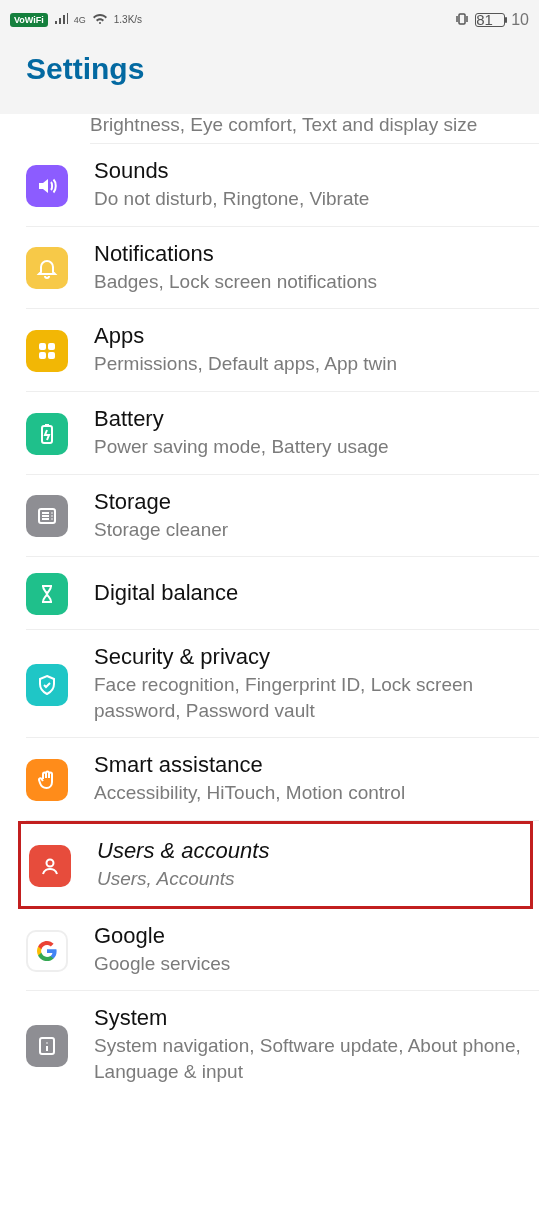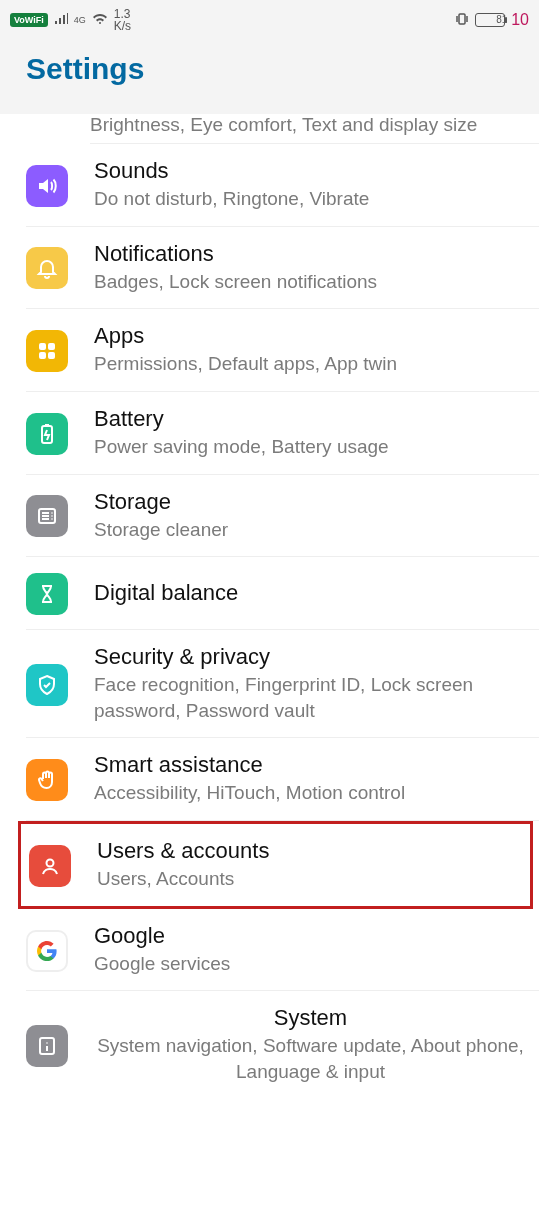--- a/index.html
+++ b/index.html
@@ -4,35 +4,35 @@
 <style>
   * { box-sizing: border-box; }
   html, body { margin: 0; padding: 0; font-family: -apple-system, "Helvetica Neue", Arial, sans-serif; }
   body { width: 539px; height: 1227px; background: #fff; overflow: hidden; position: relative; }
 
   .header { background: #f4f4f4; }
   .status-bar { height: 36px; display: flex; align-items: center; padding: 4px 10px 0 10px; gap: 6px; font-size: 12px; color: #444; }
   .status-left { display: flex; align-items: center; gap: 6px; flex: 1; }
   .status-right { display: flex; align-items: center; gap: 6px; }
   .vowifi-badge { background: #15803d; color: #fff; font-size: 9px; font-weight: 700; padding: 2px 4px; border-radius: 3px; }
-  .net-speed { display: flex; flex-direction: column; line-height: 1; font-size: 12px; color: #555; }
-  .battery-box { border: 1.5px solid #555; border-radius: 3px; width: 30px; height: 14px; position: relative; font-size: 10px; line-height: 12px; text-align: left; padding-left: 20px; color: #555; }
+  .net-speed { display: flex; flex-direction: row; line-height: 1; font-size: 10px; color: #555; }
+  .battery-box { border: 1.5px solid #555; border-radius: 3px; width: 30px; height: 14px; position: relative; font-size: 15px; line-height: 12px; text-align: left; padding-left: 0; color: #555; }
   .battery-box::after { content: ""; position: absolute; right: -3px; top: 3px; width: 2px; height: 6px; background: #555; border-radius: 1px; }
   .page-title { font-size: 30px; font-weight: 700; padding: 16px 26px 30px 26px; color: #0369a1; }
 
   .content { background: #fff; padding-left: 26px; }
   .cutoff { height: 30px; overflow: hidden; border-bottom: 1px solid #eee; margin-left: 64px; color: #7b7b7b; font-size: 19px; white-space: nowrap; margin-top: -2px; }
 
   .item { display: flex; gap: 26px; padding: 14px 12px 14px 0; border-bottom: 1px solid #eee; align-items: center; cursor: pointer; }
   .item-icon { width: 42px; height: 42px; border-radius: 10px; display: flex; align-items: center; justify-content: center; flex: 0 0 42px; margin-top: 2px; }
   .item-text { flex: 1; display: flex; flex-direction: column; gap: 2px; }
   .item-title { font-size: 22px; color: #111; }
   .item-sub { font-size: 19px; color: #7b7b7b; line-height: 1.35; }
 
-  .highlight-wrap { border: 3px solid #c21f1f; margin-left: -8px; margin-right: 6px; padding-left: 8px; }
+  .highlight-wrap { border: 3px solid #c21f1f; margin-left: -8px; margin-right: 6px; padding-left: 8px; font-style: italic; }
   .highlight-wrap .item { border-bottom: 0; }
 
   
   .bg-purple  { background: #8c5cff; }
   .bg-yellow  { background: #f7c948; }
   .bg-yellow2 { background: #f2b705; }
   .bg-green   { background: #1fc08b; }
   .bg-grey    { background: #8e8e93; }
   .bg-green2  { background: #1fc08b; }
   .bg-teal    { background: #1fc6c6; }
@@ -66,21 +66,21 @@
       </span>
     </div>
     <div class="status-right">
       <span>
         <svg width="14" height="14" viewBox="0 0 14 14">
             <rect x="4" y="2" width="6" height="10" rx="1" fill="none" stroke="#555" stroke-width="1.5"></rect>
             <path d="M2 4v6M12 4v6" stroke="#555" stroke-width="1.5"></path>
           </svg>
       </span>
       <span class="battery-box">81</span>
-      <span style="font-size:16px;color:#be185d;">10</span>
+      <span style="font-size:16px;color:#737373;">10</span>
     </div>
   </div>
   <div class="page-title">Settings</div>
 </div>
 
 <div class="content">
   <div class="cutoff">Brightness, Eye comfort, Text and display size</div>
 
   <div class="item">
     <div class="item-icon bg-purple">
@@ -212,21 +212,21 @@
           <path d="M6.4 13.8c-.2-.6-.3-1.2-.3-1.8s.1-1.2.3-1.8V7.6H3.1C2.4 9 2 10.5 2 12s.4 3 1.1 4.4l3.3-2.6z" fill="#FBBC05"></path>
           <path d="M12 6.1c1.5 0 2.8.5 3.8 1.5l2.8-2.8C16.9 3.1 14.7 2 12 2 8.1 2 4.7 4.3 3.1 7.6l3.3 2.6C7.2 7.9 9.4 6.1 12 6.1z" fill="#EA4335"></path>
         </svg>
     </div>
     <div class="item-text">
       <span class="item-title">Google</span>
       <span class="item-sub">Google services</span>
     </div>
   </div>
 
-  <div class="item" style="border-bottom:none;text-align:center;">
+  <div class="item" style="border-bottom:none;">
     <div class="item-icon bg-grey">
       <svg viewBox="0 0 24 24" fill="none" stroke="#fff" stroke-width="2">
           <rect x="5" y="4" width="14" height="16" rx="2"></rect>
           <circle cx="12" cy="9" r="0.8" fill="#fff" stroke="none"></circle>
           <path d="M12 12v5"></path>
         </svg>
     </div>
     <div class="item-text">
       <span class="item-title">System</span>
       <span class="item-sub">System navigation, Software update, About phone, Language &amp; input</span>

